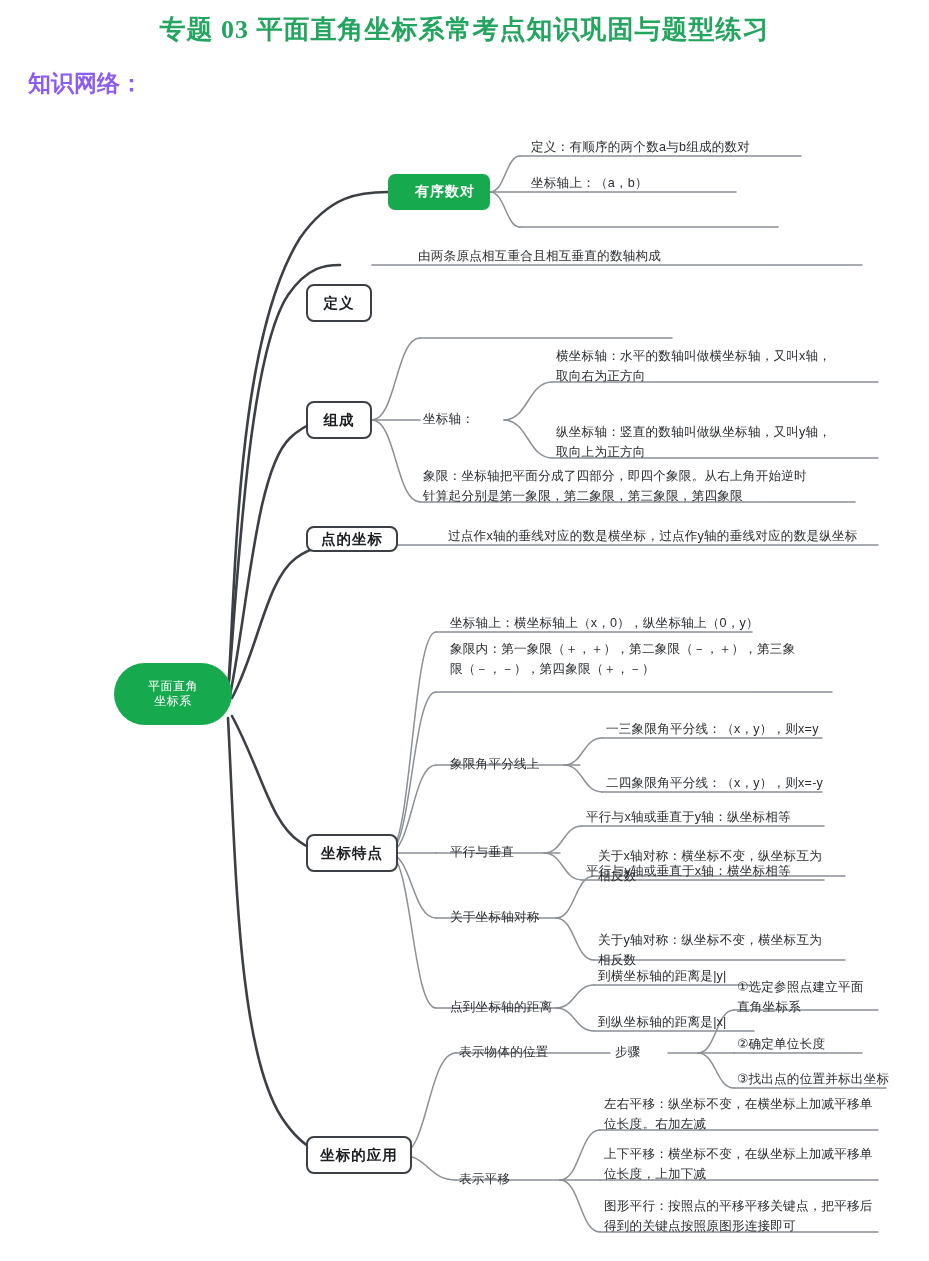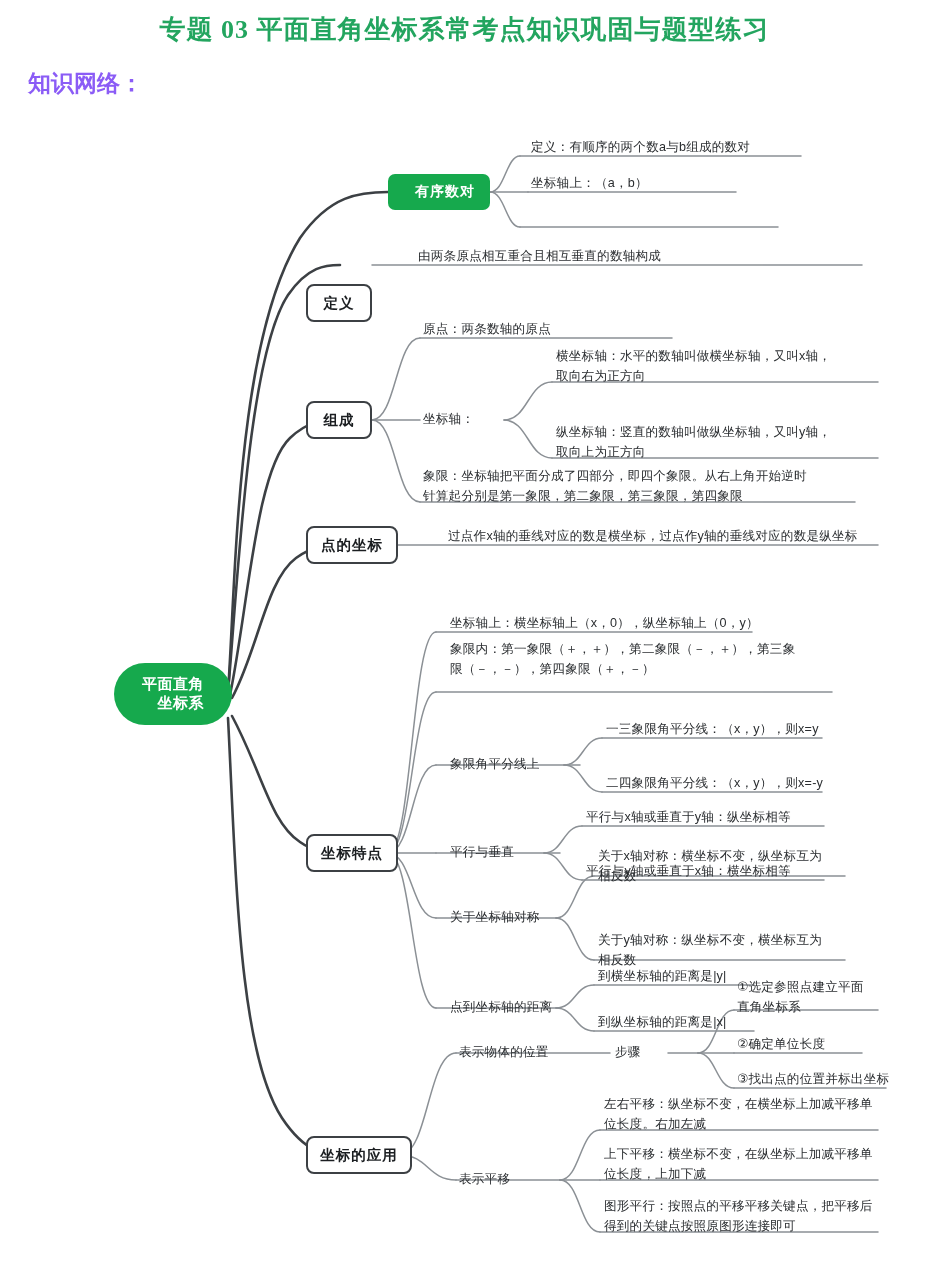--- a/index.html
+++ b/index.html
@@ -62,24 +62,23 @@
     text-align: center;
     white-space: pre-line;
     line-height: 1.25;
   }
 
   
   .node.root {
     background: #16a94d;
     color: #ffffff;
     border-radius: 44px;
-    font-weight: bold;
-    font-size: 15px;
+    font-weight: normal;
+    font-size: 12px;
     letter-spacing: 0.5px;
-    text-align: right;
   }
 
   
   .node.green {
     background: #16a94d;
     color: #ffffff;
     border-radius: 7px;
     font-weight: bold;
     font-size: 14px;
     letter-spacing: 1px;
@@ -228,30 +227,29 @@
   <div class="leaf" style="left:531px; top:64px; width:260px;">坐标轴上：（a，b）</div>
 
   <div class="node boxed" style="left:306px; top:136px; width:66px; height:38px;margin-top:38px;">
     <span>定义</span>
   </div>
   <div class="leaf" style="left:418px; top:137px; width:430px;">由两条原点相互重合且相互垂直的数轴构成</div>
 
   <div class="node boxed" style="left:306px; top:291px; width:66px; height:38px;">
     <span>组成</span>
   </div>
-  <div class="leaf" style="left:423px; top:210px; width:250px;">原点：两条数轴的原点</div>
   <div class="leaf mid" style="left:423px; top:300px; width:90px;">坐标轴：</div>
   <div class="leaf" style="left:556px; top:237px; width:330px;">横坐标轴：水平的数轴叫做横坐标轴，又叫x轴，
 取向右为正方向</div>
   <div class="leaf" style="left:556px; top:313px; width:330px;">纵坐标轴：竖直的数轴叫做纵坐标轴，又叫y轴，
 取向上为正方向</div>
   <div class="leaf" style="left:423px; top:357px; width:438px;">象限：坐标轴把平面分成了四部分，即四个象限。从右上角开始逆时
 针算起分别是第一象限，第二象限，第三象限，第四象限</div>
 
-  <div class="node boxed" style="left:306px; top:416px; width:92px; height:38px;">
+  <div class="node boxed" style="left:306px; top:416px; width:92px; height:26px;">
     <span>点的坐标</span>
   </div>
   <div class="leaf" style="left:448px; top:417px; width:440px;">过点作x轴的垂线对应的数是横坐标，过点作y轴的垂线对应的数是纵坐标</div>
 
   <div class="node boxed" style="left:306px; top:724px; width:92px; height:38px;">
     <span>坐标特点</span>
   </div>
   <div class="leaf" style="left:450px; top:504px; width:320px;">坐标轴上：横坐标轴上（x，0），纵坐标轴上（0，y）</div>
   <div class="leaf" style="left:450px; top:530px; width:400px;">象限内：第一象限（＋，＋），第二象限（－，＋），第三象
 限（－，－），第四象限（＋，－）</div>

